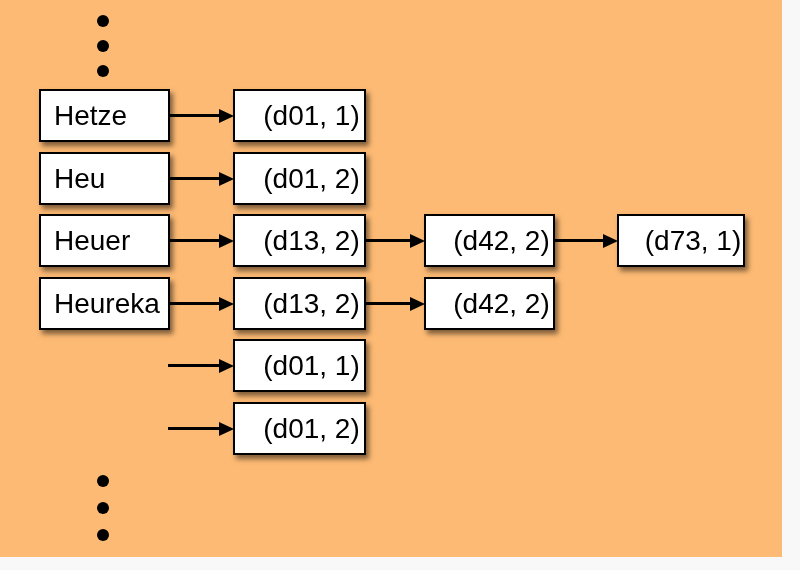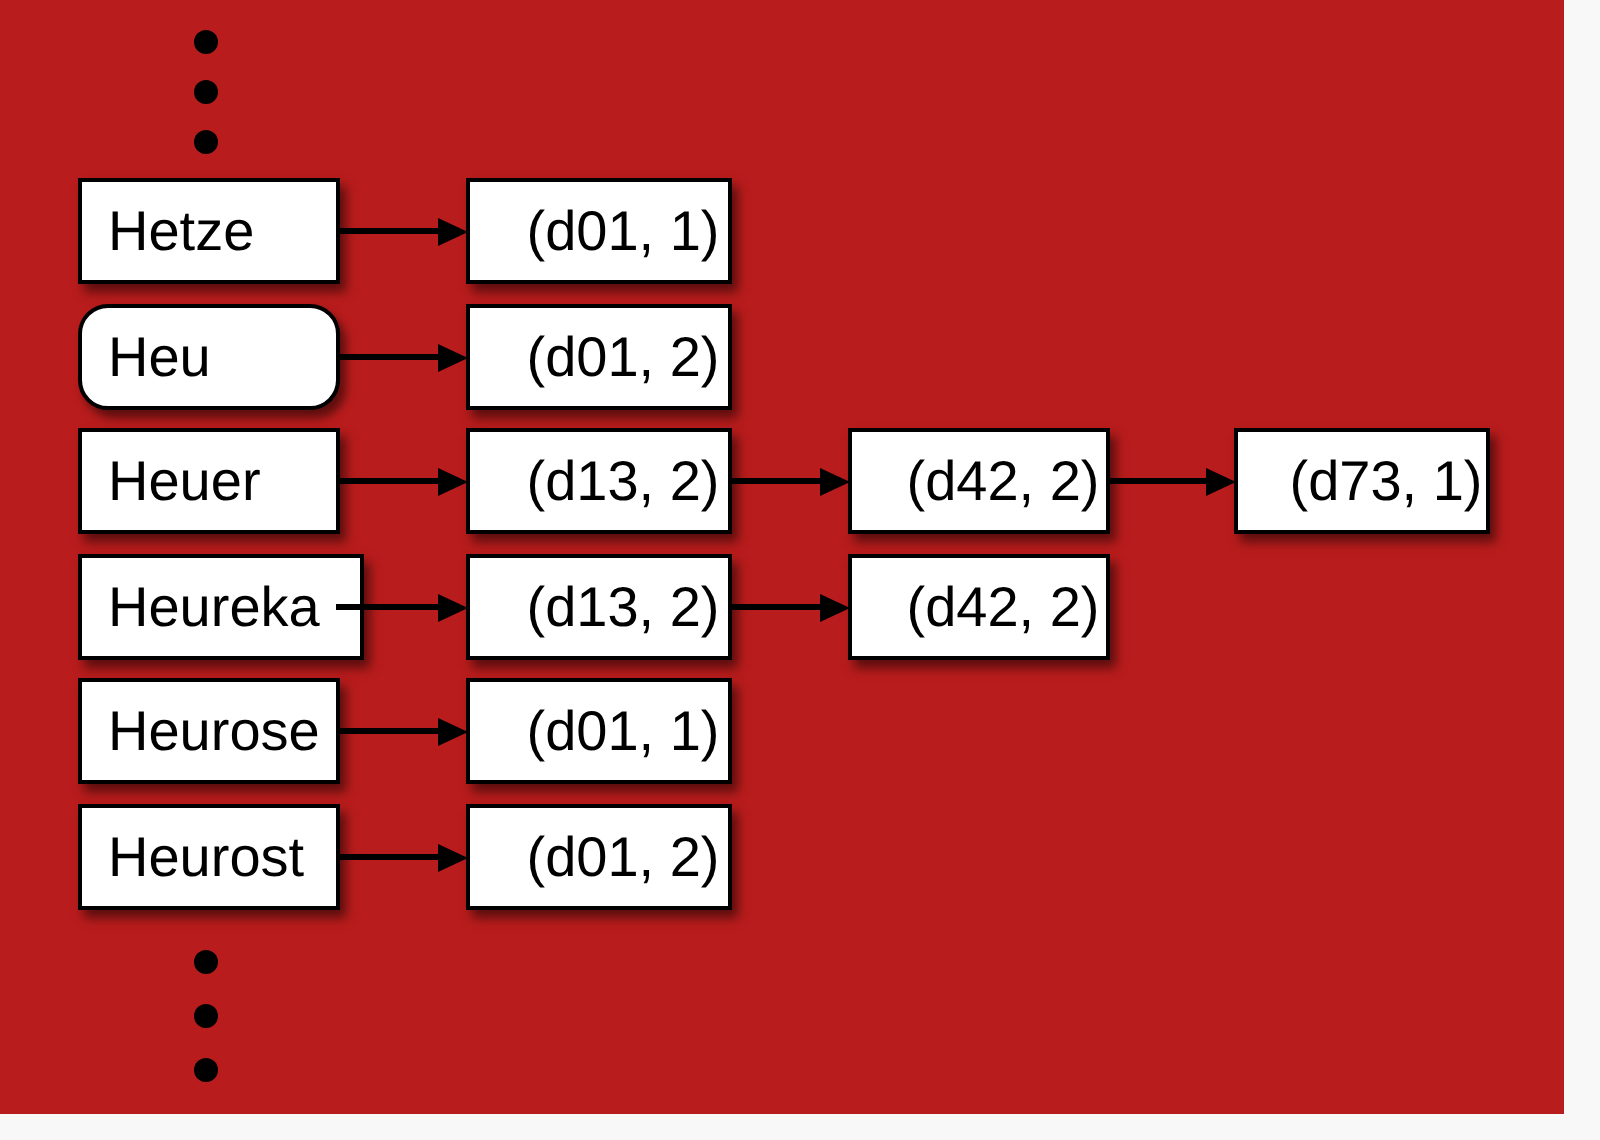--- a/index.html
+++ b/index.html
@@ -6,21 +6,21 @@
   body {
     width: 800px; height: 570px;
     background: #f8f8f8;
     font-family: "Liberation Sans", sans-serif;
     position: relative;
     overflow: hidden;
   }
   .canvas {
     position: absolute; left: 0; top: 0;
     width: 782px; height: 557px;
-    background: #b91c1c;
+    background: #fdba74;
   }
   .node {
     position: absolute;
     height: 53px;
     background: #ffffff;
     border: 2.5px solid #000000;
     box-sizing: border-box;
     box-shadow: 3px 4px 5px rgba(0,0,0,0.5);
     display: flex; align-items: center;
     font-size: 28px; color: #000000;
@@ -66,21 +66,21 @@
     <span>Hetze</span>
   </div>
   <div class="arrow" style="left:168px; top:108.5px; width:66px;">
     <span class="shaft"></span>
     <span class="head"></span>
   </div>
   <div class="node posting" style="left:233px; top:89px; width:133px;">
     <span>(d01, 1)</span>
   </div>
 
-  <div class="node term" style="left:39px; top:152px; width:131px;border-radius:15px;">
+  <div class="node term" style="left:39px; top:152px; width:131px;">
     <span>Heu</span>
   </div>
   <div class="arrow" style="left:168px; top:171.5px; width:66px;">
     <span class="shaft"></span>
     <span class="head"></span>
   </div>
   <div class="node posting" style="left:233px; top:152px; width:133px;">
     <span>(d01, 2)</span>
   </div>
 
@@ -102,52 +102,46 @@
     <span>(d42, 2)</span>
   </div>
   <div class="arrow" style="left:553px; top:233.5px; width:65px;">
     <span class="shaft"></span>
     <span class="head"></span>
   </div>
   <div class="node posting" style="left:617px; top:214px; width:128px;">
     <span>(d73, 1)</span>
   </div>
 
-  <div class="node term" style="left:39px; top:277px; width:143px;">
+  <div class="node term" style="left:39px; top:277px; width:131px;">
     <span>Heureka</span>
   </div>
   <div class="arrow" style="left:168px; top:296.5px; width:66px;">
     <span class="shaft"></span>
     <span class="head"></span>
   </div>
   <div class="node posting" style="left:233px; top:277px; width:133px;">
     <span>(d13, 2)</span>
   </div>
   <div class="arrow" style="left:364px; top:296.5px; width:61px;">
     <span class="shaft"></span>
     <span class="head"></span>
   </div>
   <div class="node posting" style="left:424px; top:277px; width:131px;">
     <span>(d42, 2)</span>
   </div>
 
-  <div class="node term" style="left:39px; top:339px; width:131px;">
-    <span>Heurose</span>
-  </div>
   <div class="arrow" style="left:168px; top:358.5px; width:66px;">
     <span class="shaft"></span>
     <span class="head"></span>
   </div>
   <div class="node posting" style="left:233px; top:339px; width:133px;">
     <span>(d01, 1)</span>
   </div>
 
-  <div class="node term" style="left:39px; top:402px; width:131px;">
-    <span>Heurost</span>
-  </div>
   <div class="arrow" style="left:168px; top:421.5px; width:66px;">
     <span class="shaft"></span>
     <span class="head"></span>
   </div>
   <div class="node posting" style="left:233px; top:402px; width:133px;">
     <span>(d01, 2)</span>
   </div>
 
   <div class="dots bottom" style="top:475px;">
     <i></i>

